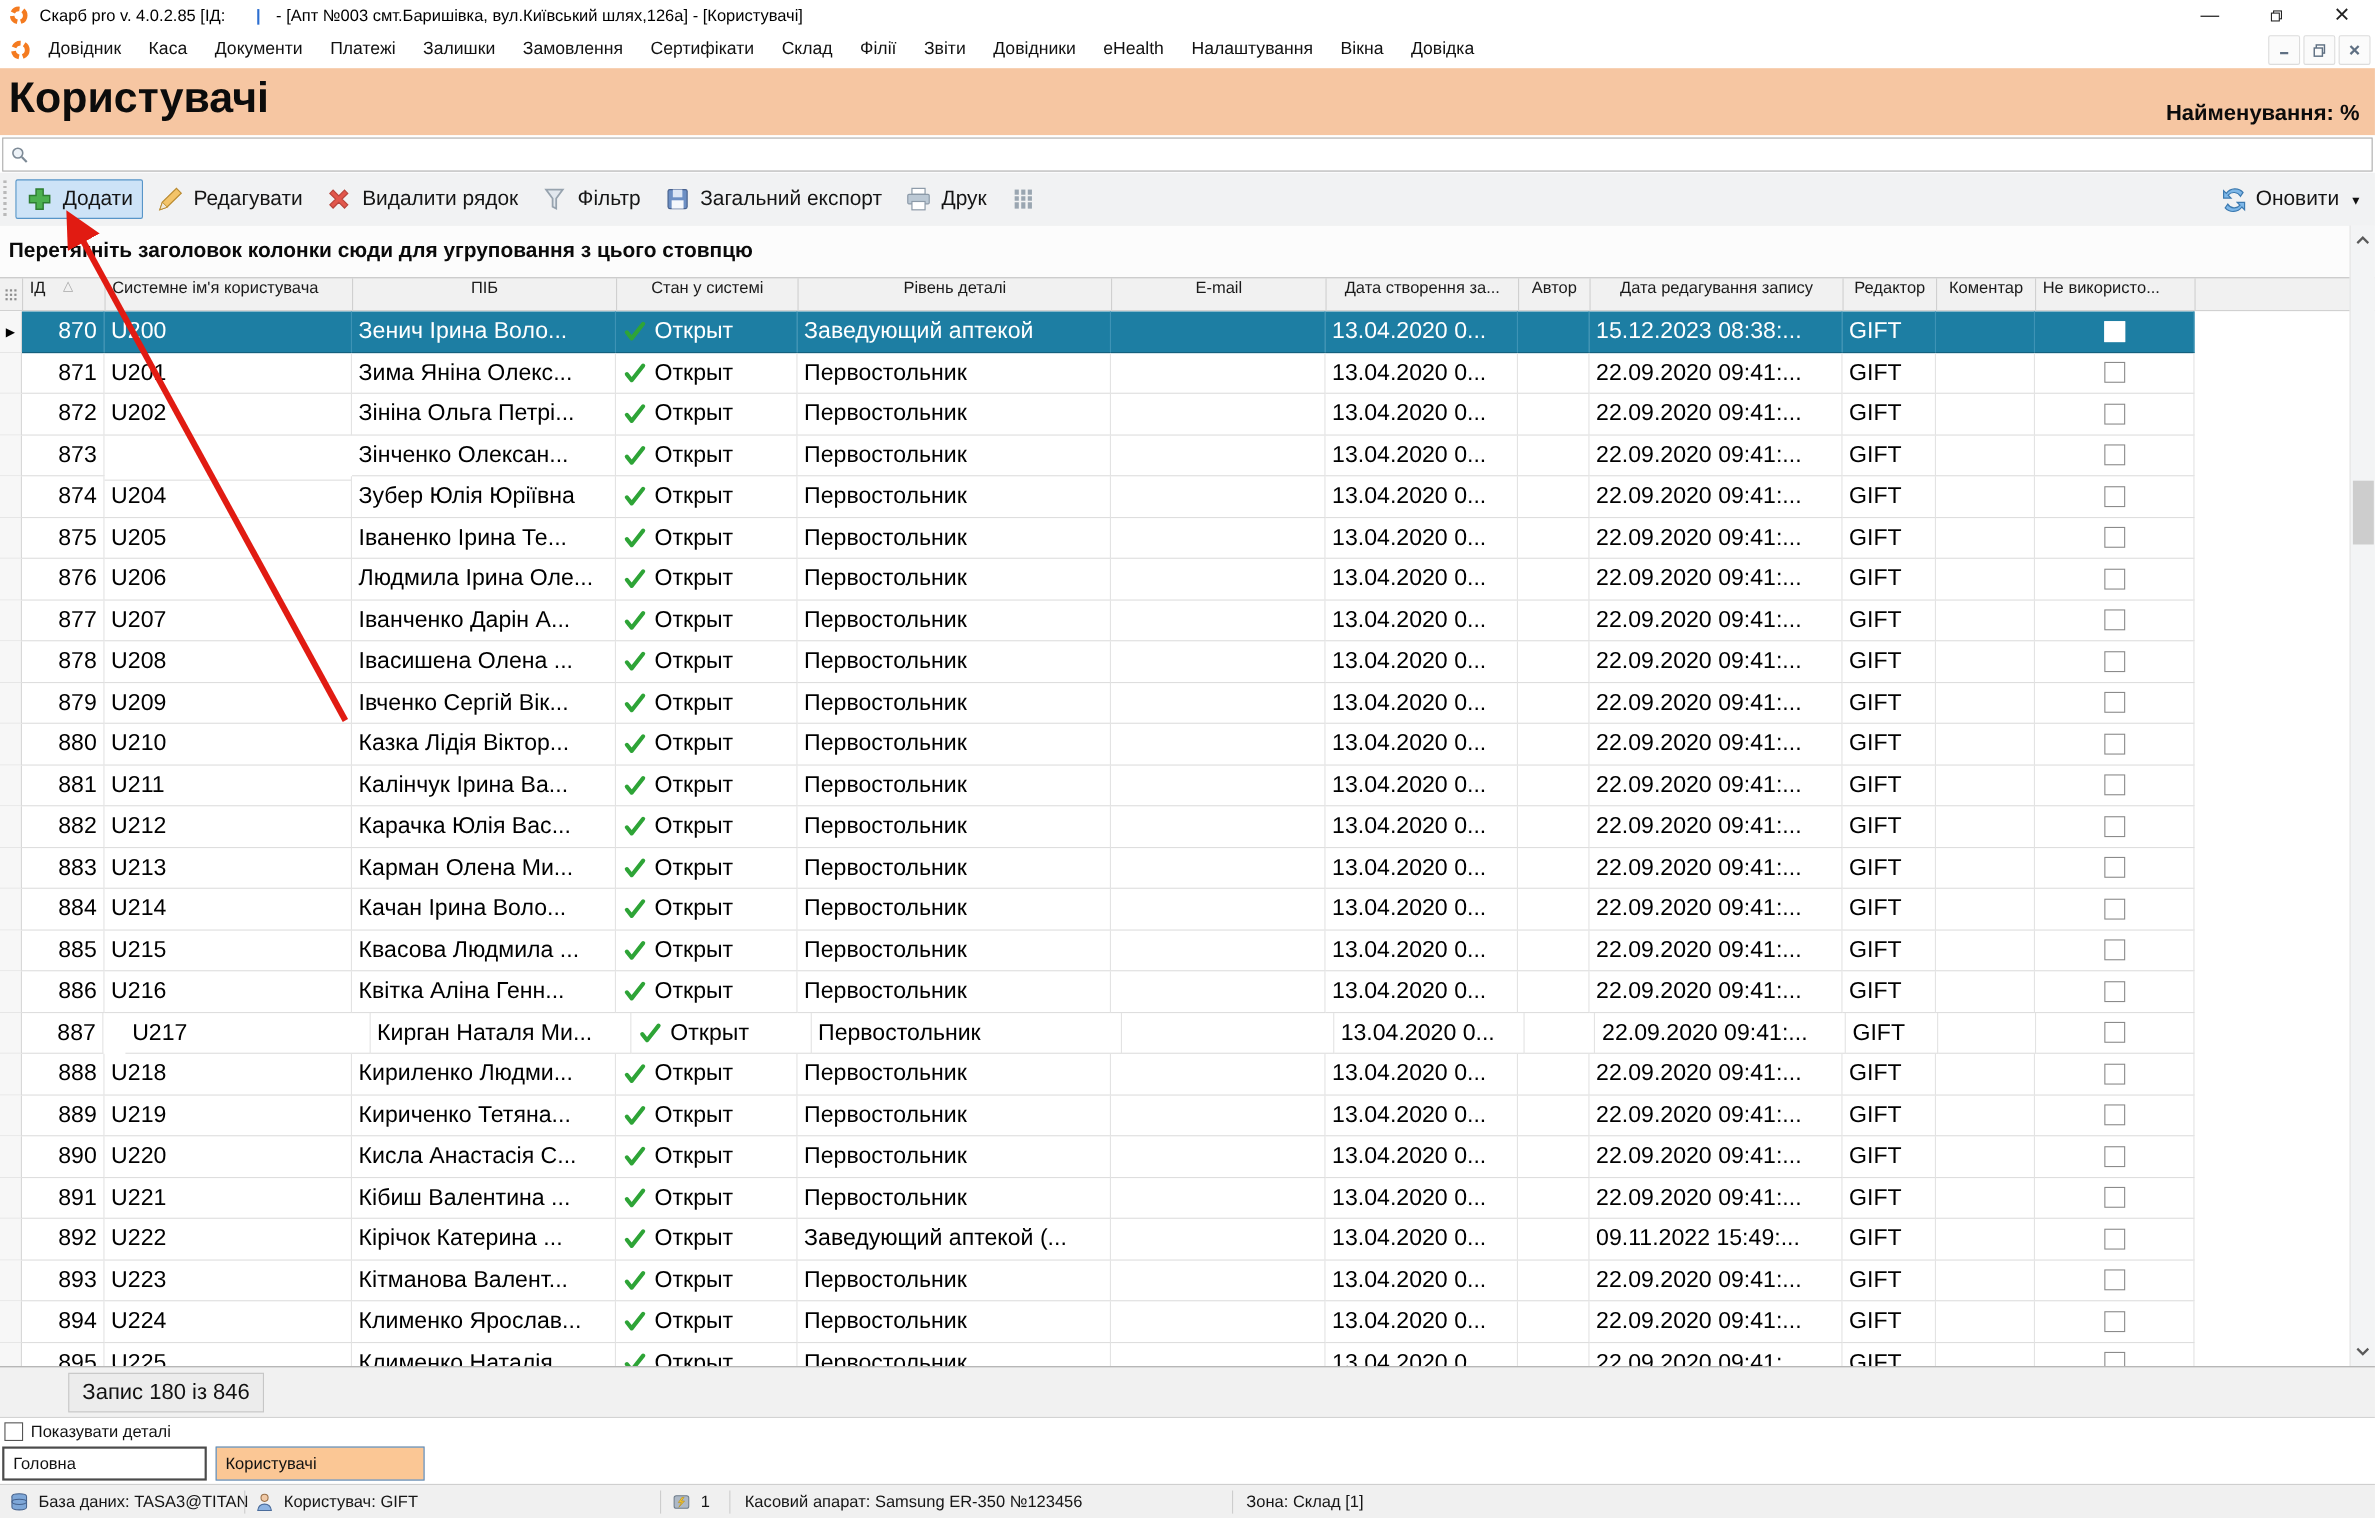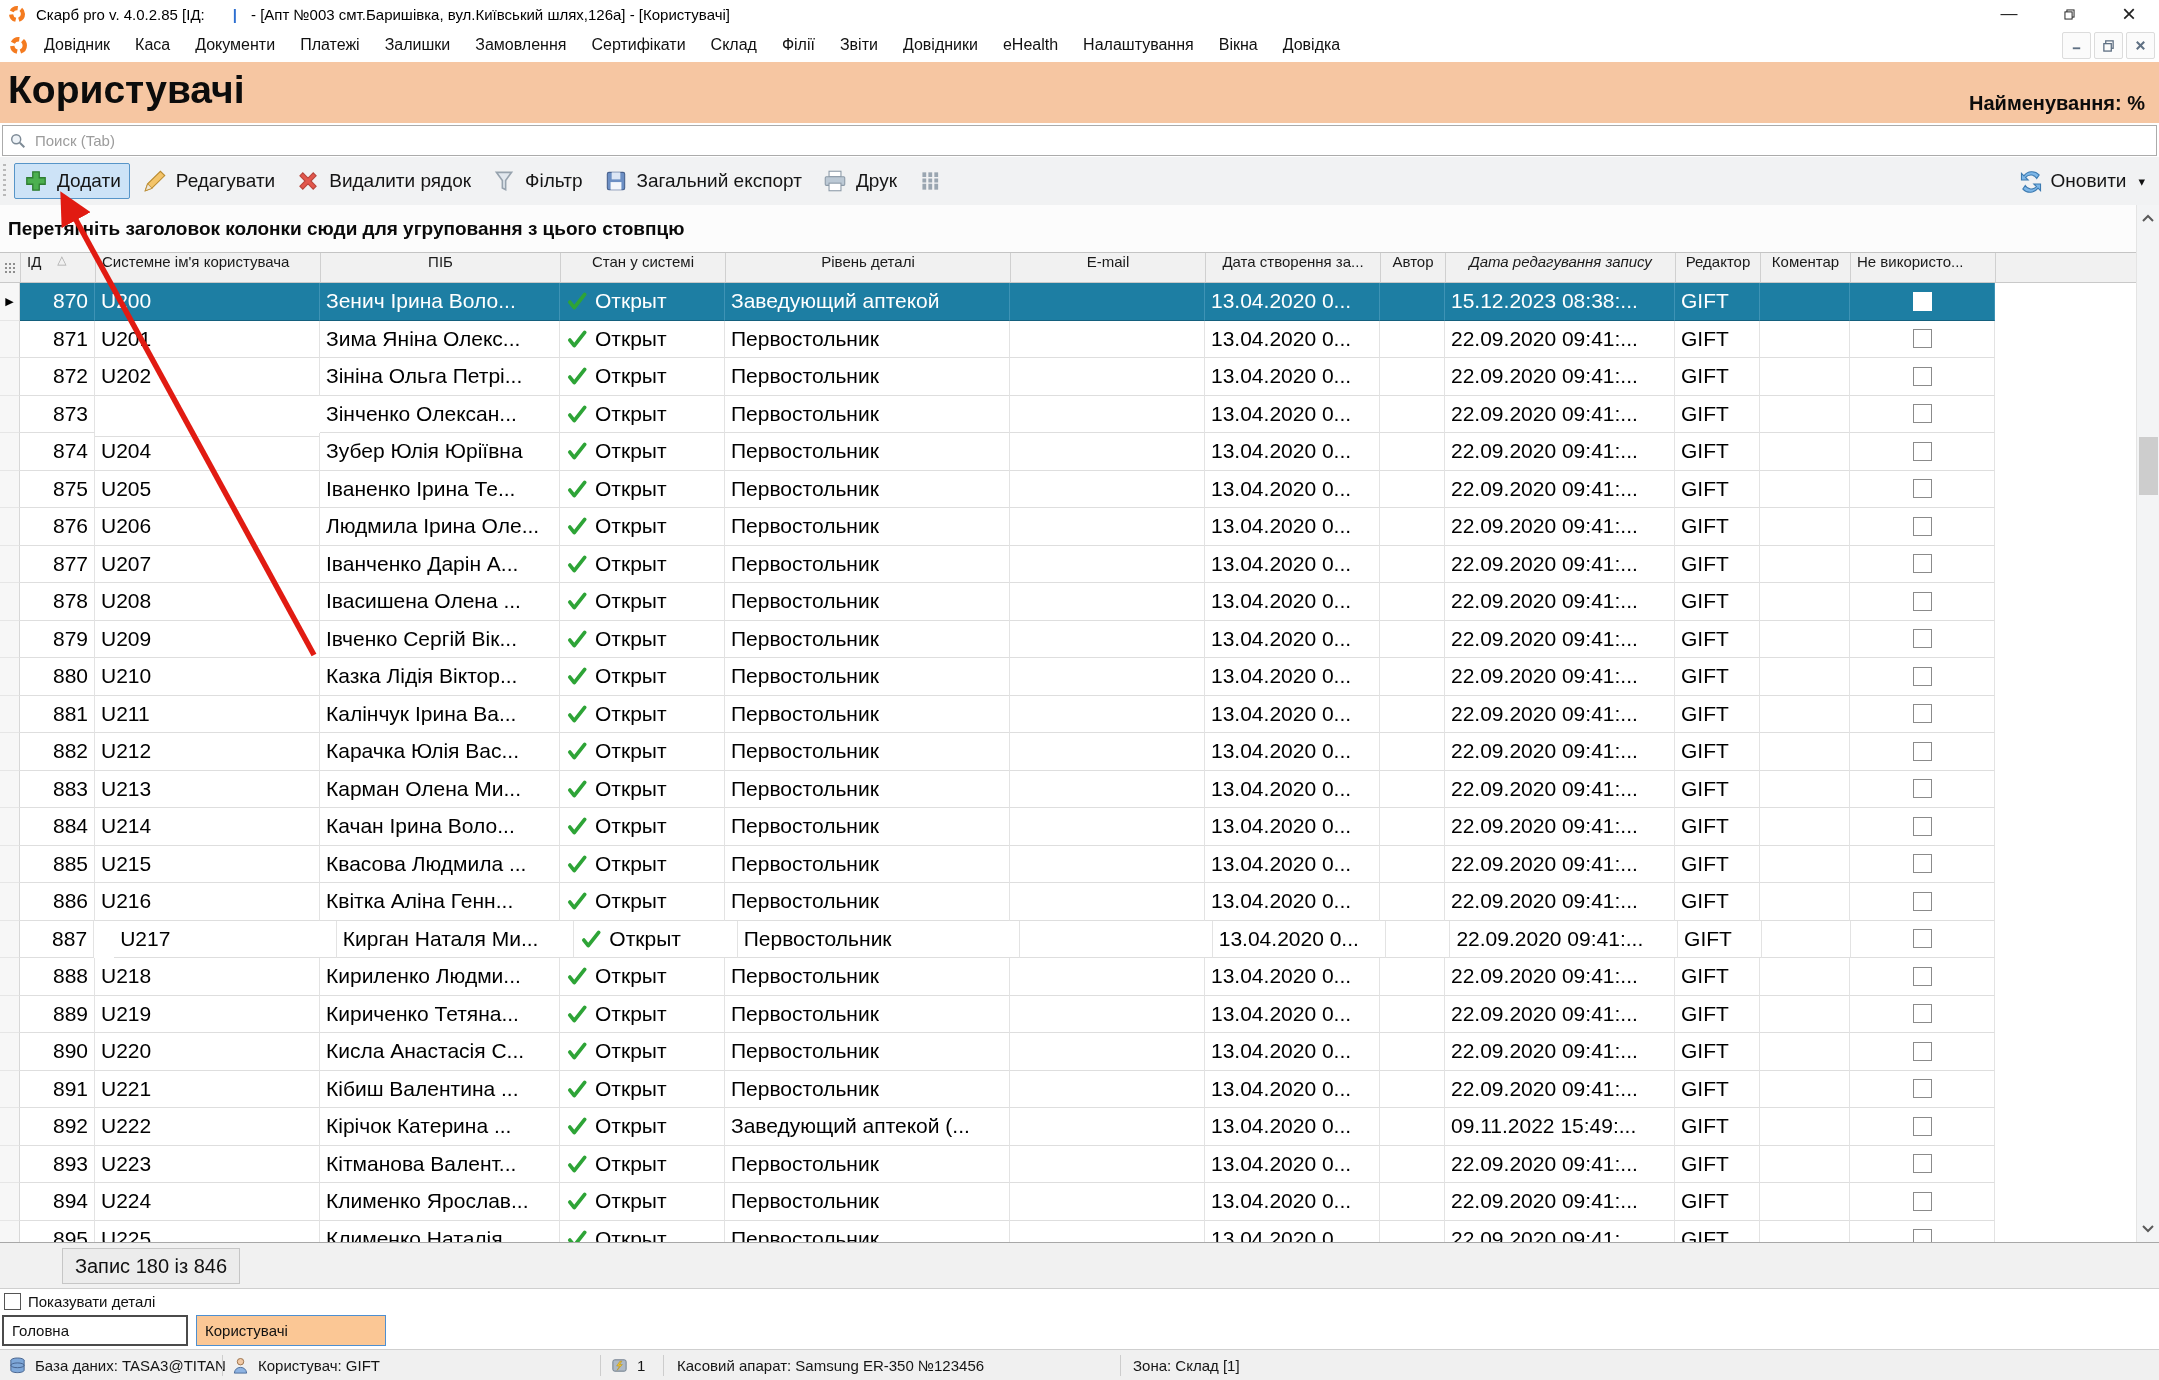--- a/index.html
+++ b/index.html
@@ -168,21 +168,20 @@
   <div class="page-title">Користувачі</div>
   <div class="filter-label">Найменування: %</div>
 </div>
 
 <div class="abs searchrow">
   <div class="searchbox">
     <span class="sicon"><svg viewBox="0 0 20 20">
           <circle cx="8" cy="8" r="5" fill="#eef3f8" stroke="#7d8a96" stroke-width="1.6"></circle>
           <path d="M12 12l5 5" stroke="#7d8a96" stroke-width="2.2"></path>
         </svg></span>
-    <input type="text" placeholder="Поиск (Tab)" style="">
   </div>
 </div>
 
 <div class="abs toolbar">
   <span class="grip"></span>
   <div style="display:flex;align-items:center;">
       <div class="tb-btn hl">
         <span class="tb-icon"><svg viewBox="0 0 24 24">
             <path d="M9 3.5h6v5.5H20.5v6H15v5.5H9V15H3.5V9H9z" fill="#4cb04f" stroke="#2e7d32" stroke-width="1.2"></path>
           </svg></span>
@@ -284,21 +283,21 @@
     </div>
     <div class="h-cell" style="width: 195px;">
       <span class="h-lbl">E-mail</span>
     </div>
     <div class="h-cell" style="width: 175px;">
       <span class="h-lbl">Дата створення за...</span>
     </div>
     <div class="h-cell" style="width: 65px;">
       <span class="h-lbl">Автор</span>
     </div>
-    <div class="h-cell" style="width: 230px; font-style: italic;">
+    <div class="h-cell" style="width: 230px;">
       <span class="h-lbl">Дата редагування запису</span>
     </div>
     <div class="h-cell" style="width: 85px;">
       <span class="h-lbl">Редактор</span>
     </div>
     <div class="h-cell" style="width: 90px;">
       <span class="h-lbl">Коментар</span>
     </div>
     <div class="h-cell al" style="width: 145px;">
       <span class="h-lbl">Не використо...</span>

